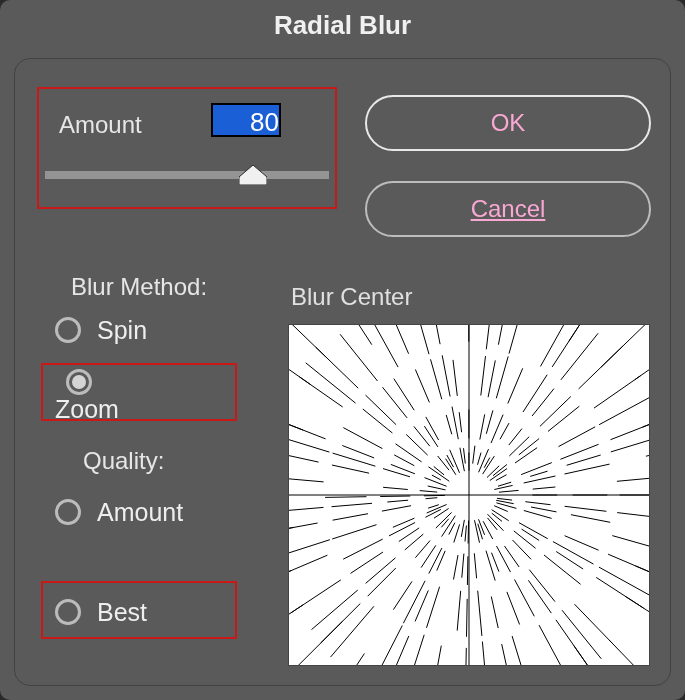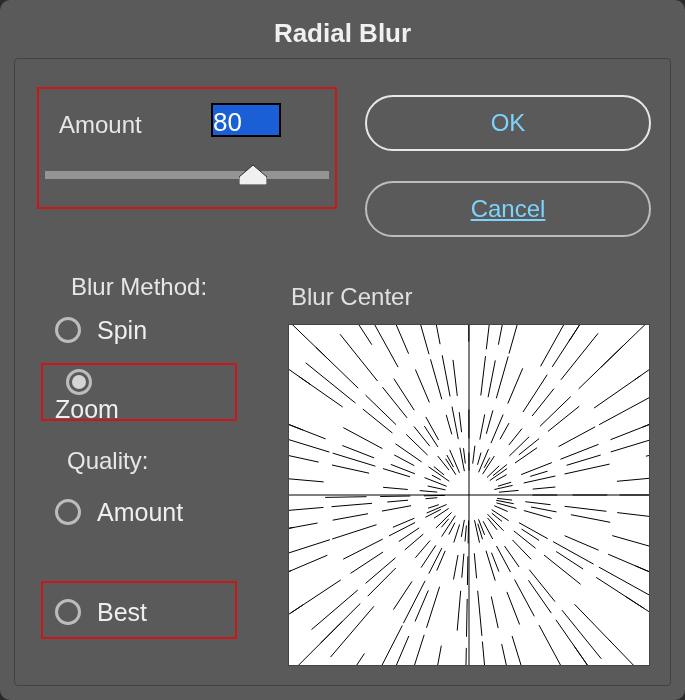--- a/index.html
+++ b/index.html
@@ -20,31 +20,31 @@
     border-radius: 10px;
     box-sizing: border-box;
   }
   .titlebar {
     width: 100%;
     height: 52px;
     text-align: center;
     font-size: 26px;
     font-weight: 600;
     color: #f0f0f0;
-    padding-top: 18px;
+    padding-top: 10px;
     box-sizing: border-box;
   }
   .body {
     position: absolute;
     left: 14px;
     right: 14px;
     top: 58px;
     bottom: 14px;
     border: 1px solid #434343;
-    border-radius: 4px;
+    border-radius: 16px;
     background: #5a5a5a;
   }
 
   
   .amount-box {
     position: absolute;
     left: 22px;
     top: 28px;
     width: 300px;
     height: 122px;
@@ -62,21 +62,21 @@
     position:absolute;
     left: 172px;
     top: 14px;
     width: 70px;
     height: 34px;
     padding: 2px 0 0 0;
     background: #1a5fd6;
     color:#fff;
     font-size:26px;
     font-weight:500;
-    text-align:left;
+    text-align:right;
     box-sizing:border-box;
     border: 2px solid #1a5fd6;
     outline: 2px solid #000;
     outline-offset: -2px;
   }
   .slider-track {
     position: absolute;
     left: 6px;
     right: 6px;
     top: 82px;
@@ -93,21 +93,21 @@
   .slider-thumb svg { display:block; }
 
   
   .btn {
     position: absolute;
     width: 286px;
     height: 56px;
     border: 2px solid #e8e8e8;
     border-radius: 28px;
     background: transparent;
-    color: #7dd3fc;
+    color: #f9a8d4;
     font-size: 24px;
     cursor: pointer;
     text-align: center;
   }
   .ok-btn   { left: 350px; top: 36px; }
   .cancel-btn { left: 350px; top: 122px; border-color:#bdbdbd;text-decoration:underline;}
 
   
   .method-label {
     position: absolute;
@@ -145,21 +145,21 @@
     left: 26px;
     top: 522px;
     width: 196px;
     height: 58px;
     border: 2px solid #c81818;
     box-sizing: border-box;
   }
 
   .quality-label {
     position: absolute;
-    left: 52px;
+    left: 68px;
     top: 388px;
     font-size: 24px;
     color: #e6e6e6;
   }
 
   .radio {
     width: 26px;
     height: 26px;
     border-radius: 50%;
     border: 3px solid #bcbcbc;

